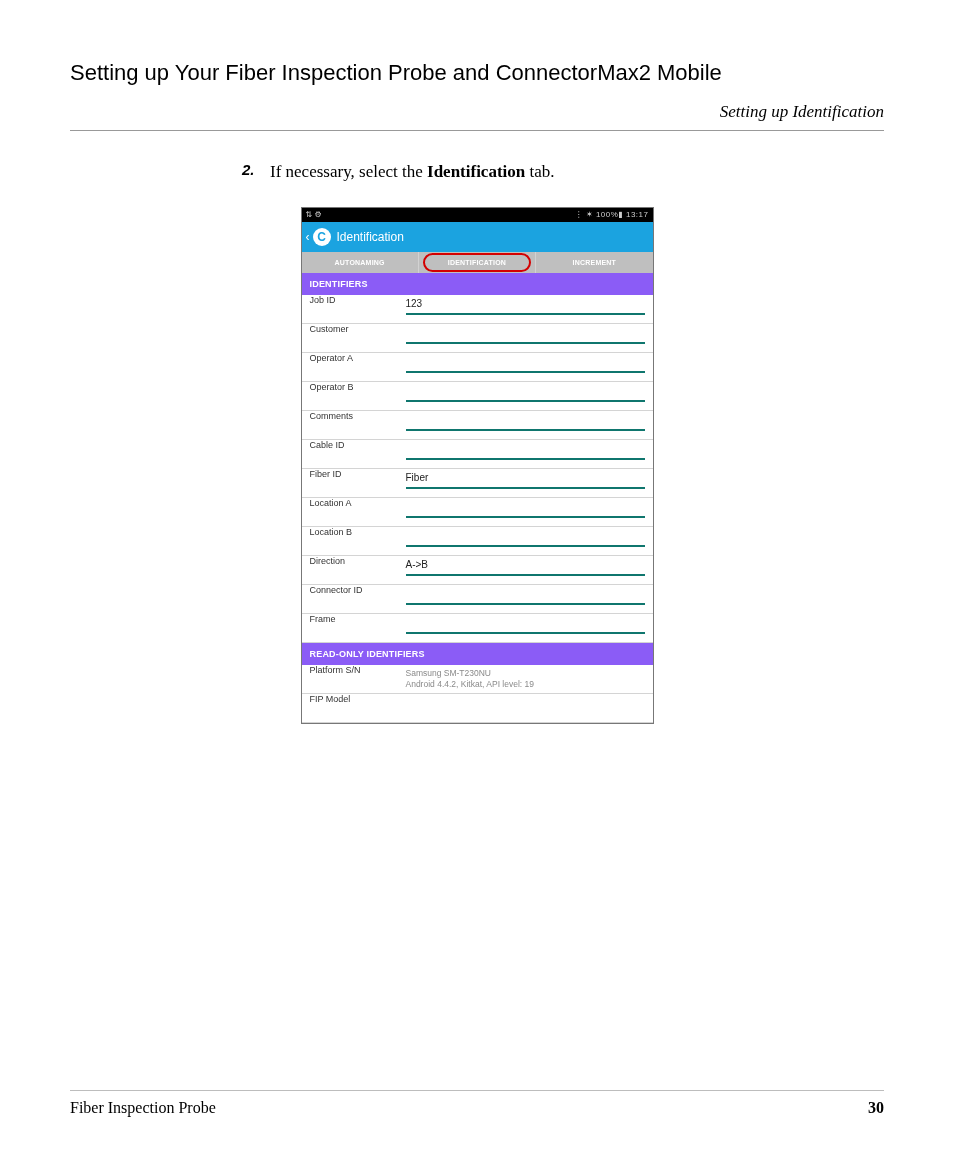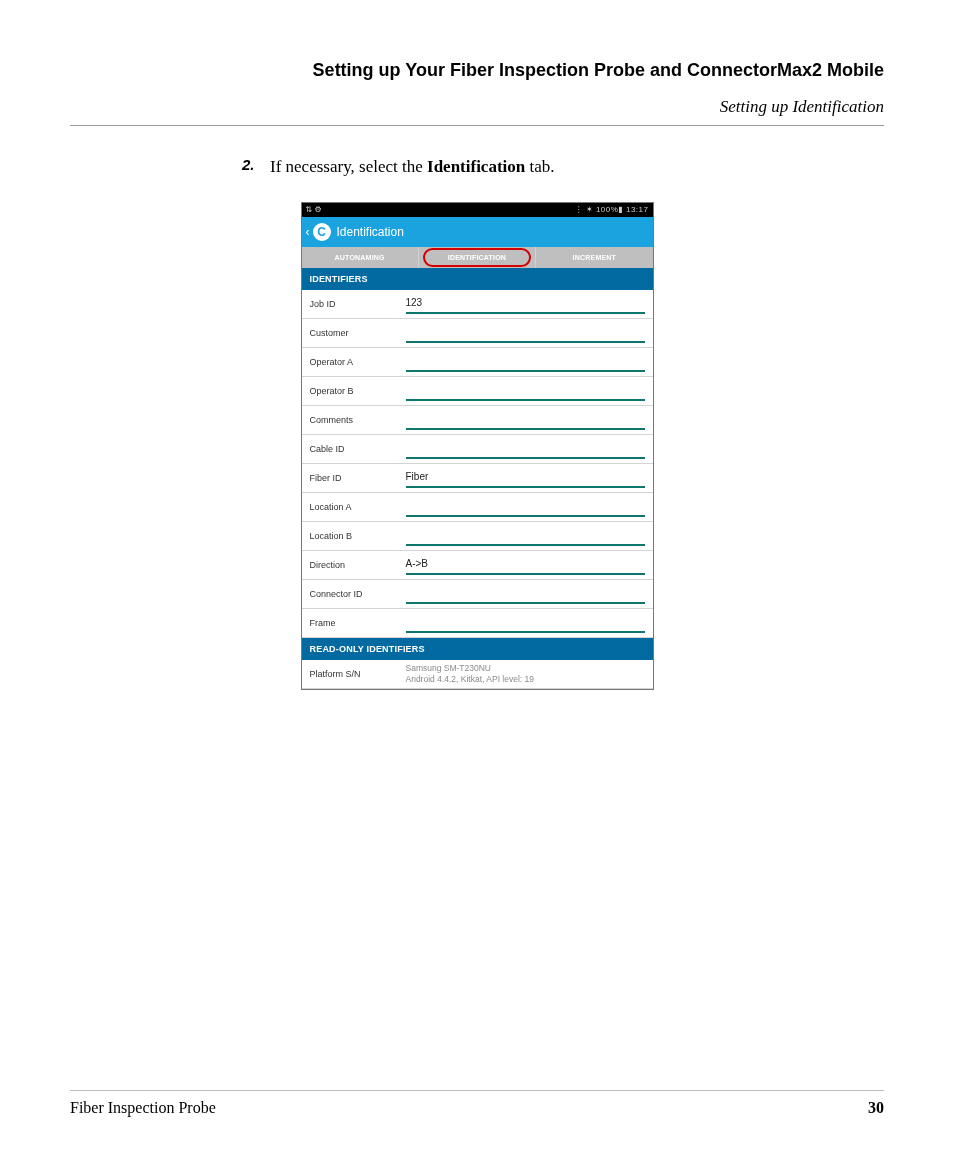--- a/index.html
+++ b/index.html
@@ -1,37 +1,37 @@
 <!DOCTYPE html>
 <html><head>
 <meta charset="utf-8">
 <style>
   html,body{margin:0;padding:0;background:#fff;font-family:Georgia,"Times New Roman",serif;color:#000}
   .page{width:954px;height:1159px;position:relative;box-sizing:border-box;padding:60px 70px 40px 70px}
-  .chapter-title{font-family:Verdana,Geneva,sans-serif;font-weight:700;font-size:18px;text-align:right;margin:0 0 2px 0}
+  .chapter-title{font-family:Verdana,Geneva,sans-serif;font-weight:400;font-size:22px;text-align:left;margin:0 0 2px 0}
   .section-title{font-style:italic;font-size:17px;text-align:right;margin:16px 0 8px 0}
   .hr{border:none;border-top:1.5px solid #999;margin:0 0 28px 0}
   .step{display:flex;margin-left:172px;font-size:17px;line-height:1.5}
   .step-num{font-weight:700;font-style:italic;font-family:Verdana,Geneva,sans-serif;font-size:15px;width:28px;flex:none}
   .step-text{flex:1}
   .step-text .bold{font-weight:700}
   .screenshot{margin:22px auto 0 auto;width:351px;font-family:Arial,Helvetica,sans-serif;font-size:10px;color:#222;border:1px solid #777}
   .statusbar{height:14px;background:#000;color:#ccc;display:flex;align-items:center;padding:0 4px;font-size:8px}
   .statusbar .left{flex:none}
   .statusbar .right{margin-left:auto;letter-spacing:.5px}
   .appbar{background:#1ba3e0;color:#fff;display:flex;align-items:center;height:30px;padding:0 4px;font-size:12px}
   .appbar .back{font-size:12px;margin-right:3px}
   .appbar .logo{width:18px;height:18px;border-radius:50%;background:#fff;color:#1ba3e0;display:flex;align-items:center;justify-content:center;font-weight:700;font-size:12px;margin-right:6px}
   .tabs{display:flex;background:#bfbfbf;height:21px}
   .tab{flex:1;text-align:center;font-size:7px;font-weight:700;color:#fff;letter-spacing:.2px;line-height:21px;border-right:1px solid rgba(255,255,255,.3);position:relative}
   .tab:last-child{border-right:none}
   .tab.sel{color:#fff}
   .tab .ring{position:absolute;inset:1px 4px;border:2px solid #d40000;border-radius:10px;pointer-events:none}
-  .section-hdr{background:#0369a1;color:#fff;font-weight:700;font-size:9px;padding:6px 8px;letter-spacing:.2px}
-  .row{display:flex;align-items:center;border-bottom:1px solid #d4d4d4;min-height:28px;padding:0 8px}
+  .section-hdr{background:#8b5cf6;color:#fff;font-weight:700;font-size:9px;padding:6px 8px;letter-spacing:.2px}
+  .row{display:flex;align-items:flex-start;border-bottom:1px solid #d4d4d4;min-height:28px;padding:0 8px}
   .row .lbl{width:96px;flex:none;font-size:9px;color:#333}
   .row .val{flex:1;padding:3px 0;border-bottom:2px solid #0f766e;font-size:10px;color:#222;min-height:12px}
   .row.ro .val{border-bottom:none;color:#8a8a8a;font-size:8.5px;line-height:1.3}
   .footer{position:absolute;left:70px;right:70px;bottom:42px}
   .footer-rule{border:none;border-top:1px solid #bdbdbd;margin:0 0 8px 0}
   .footer-row{display:flex;font-size:16px}
   .footer-left{flex:1}
   .footer-right{font-weight:700}
 </style>
 </head>
@@ -120,20 +120,24 @@
           <div class="val"></div>
         </div>
       </div>
 
     <div class="section-hdr">READ-ONLY IDENTIFIERS</div>
     <div id="ro-rows">
         <div class="row ro">
           <div class="lbl">Platform S/N</div>
           <div class="val">Samsung SM-T230NU<br>Android 4.4.2, Kitkat, API level: 19</div>
         </div>
+        <div class="row ro">
+          <div class="lbl">FIP Model</div>
+          <div class="val"></div>
+        </div>
       </div>
   </div>
 
   <div class="footer">
     <hr class="footer-rule">
     <div class="footer-row">
       <span class="footer-left">Fiber Inspection Probe</span>
       <span class="footer-right">30</span>
     </div>
   </div>

